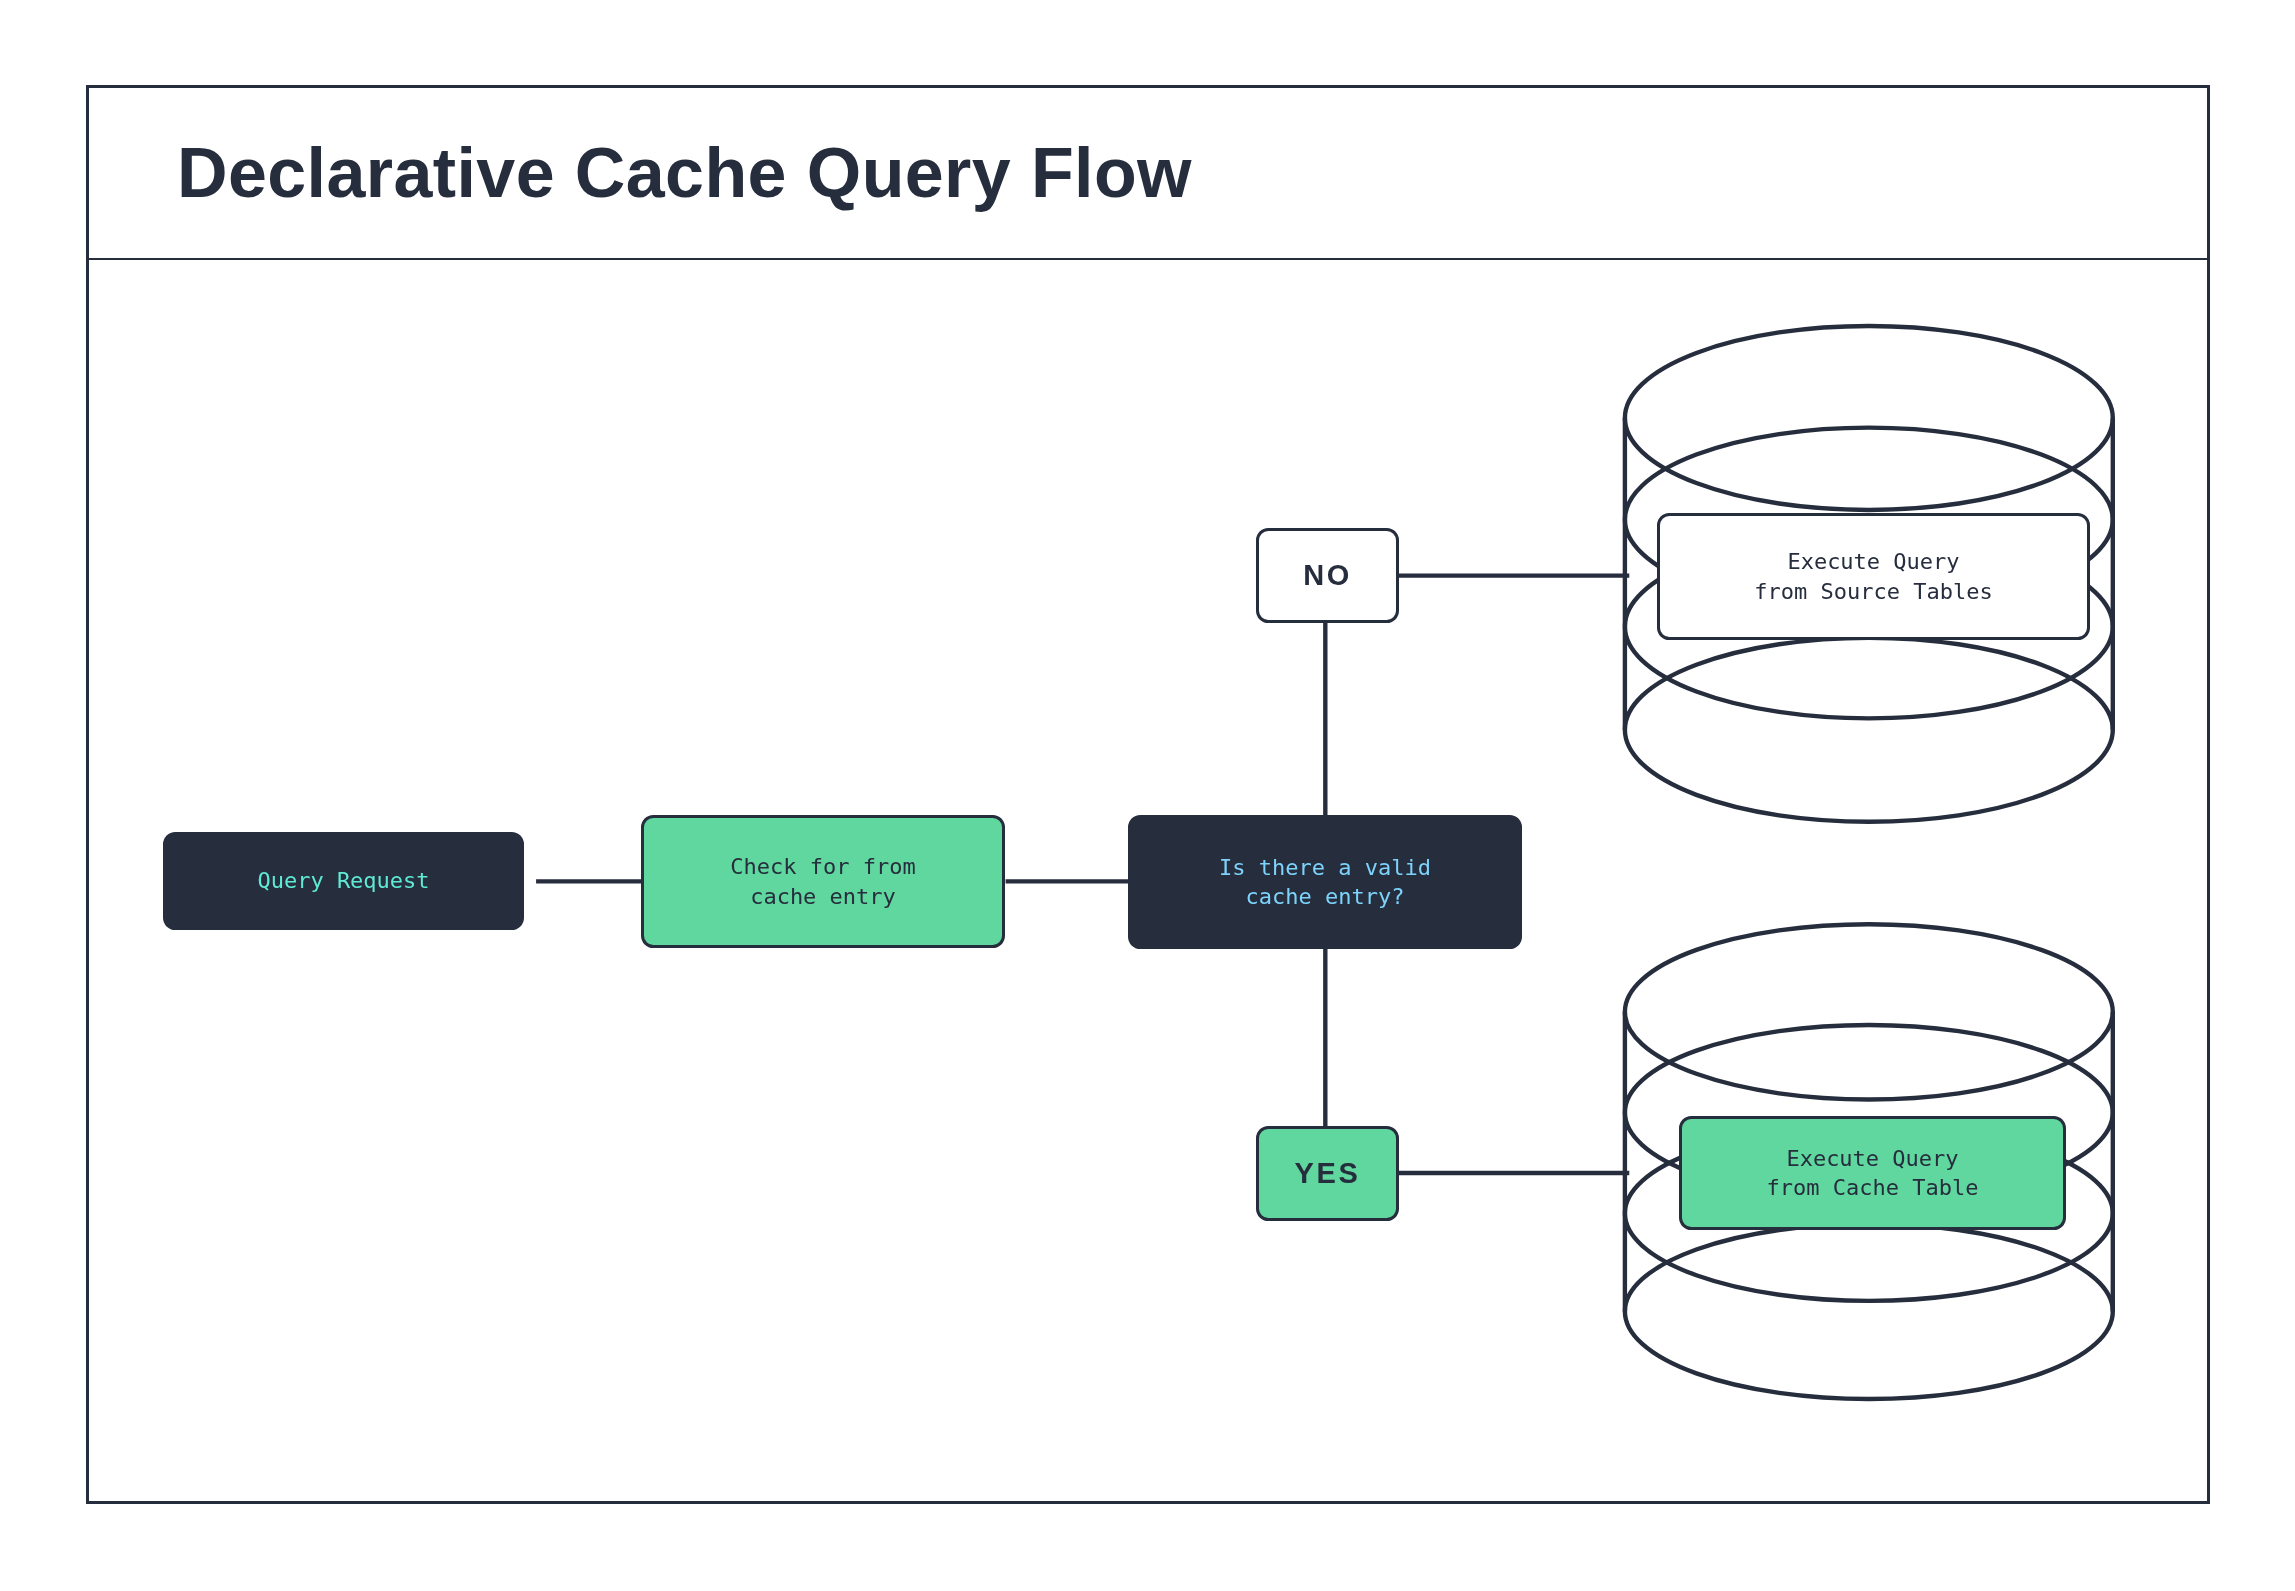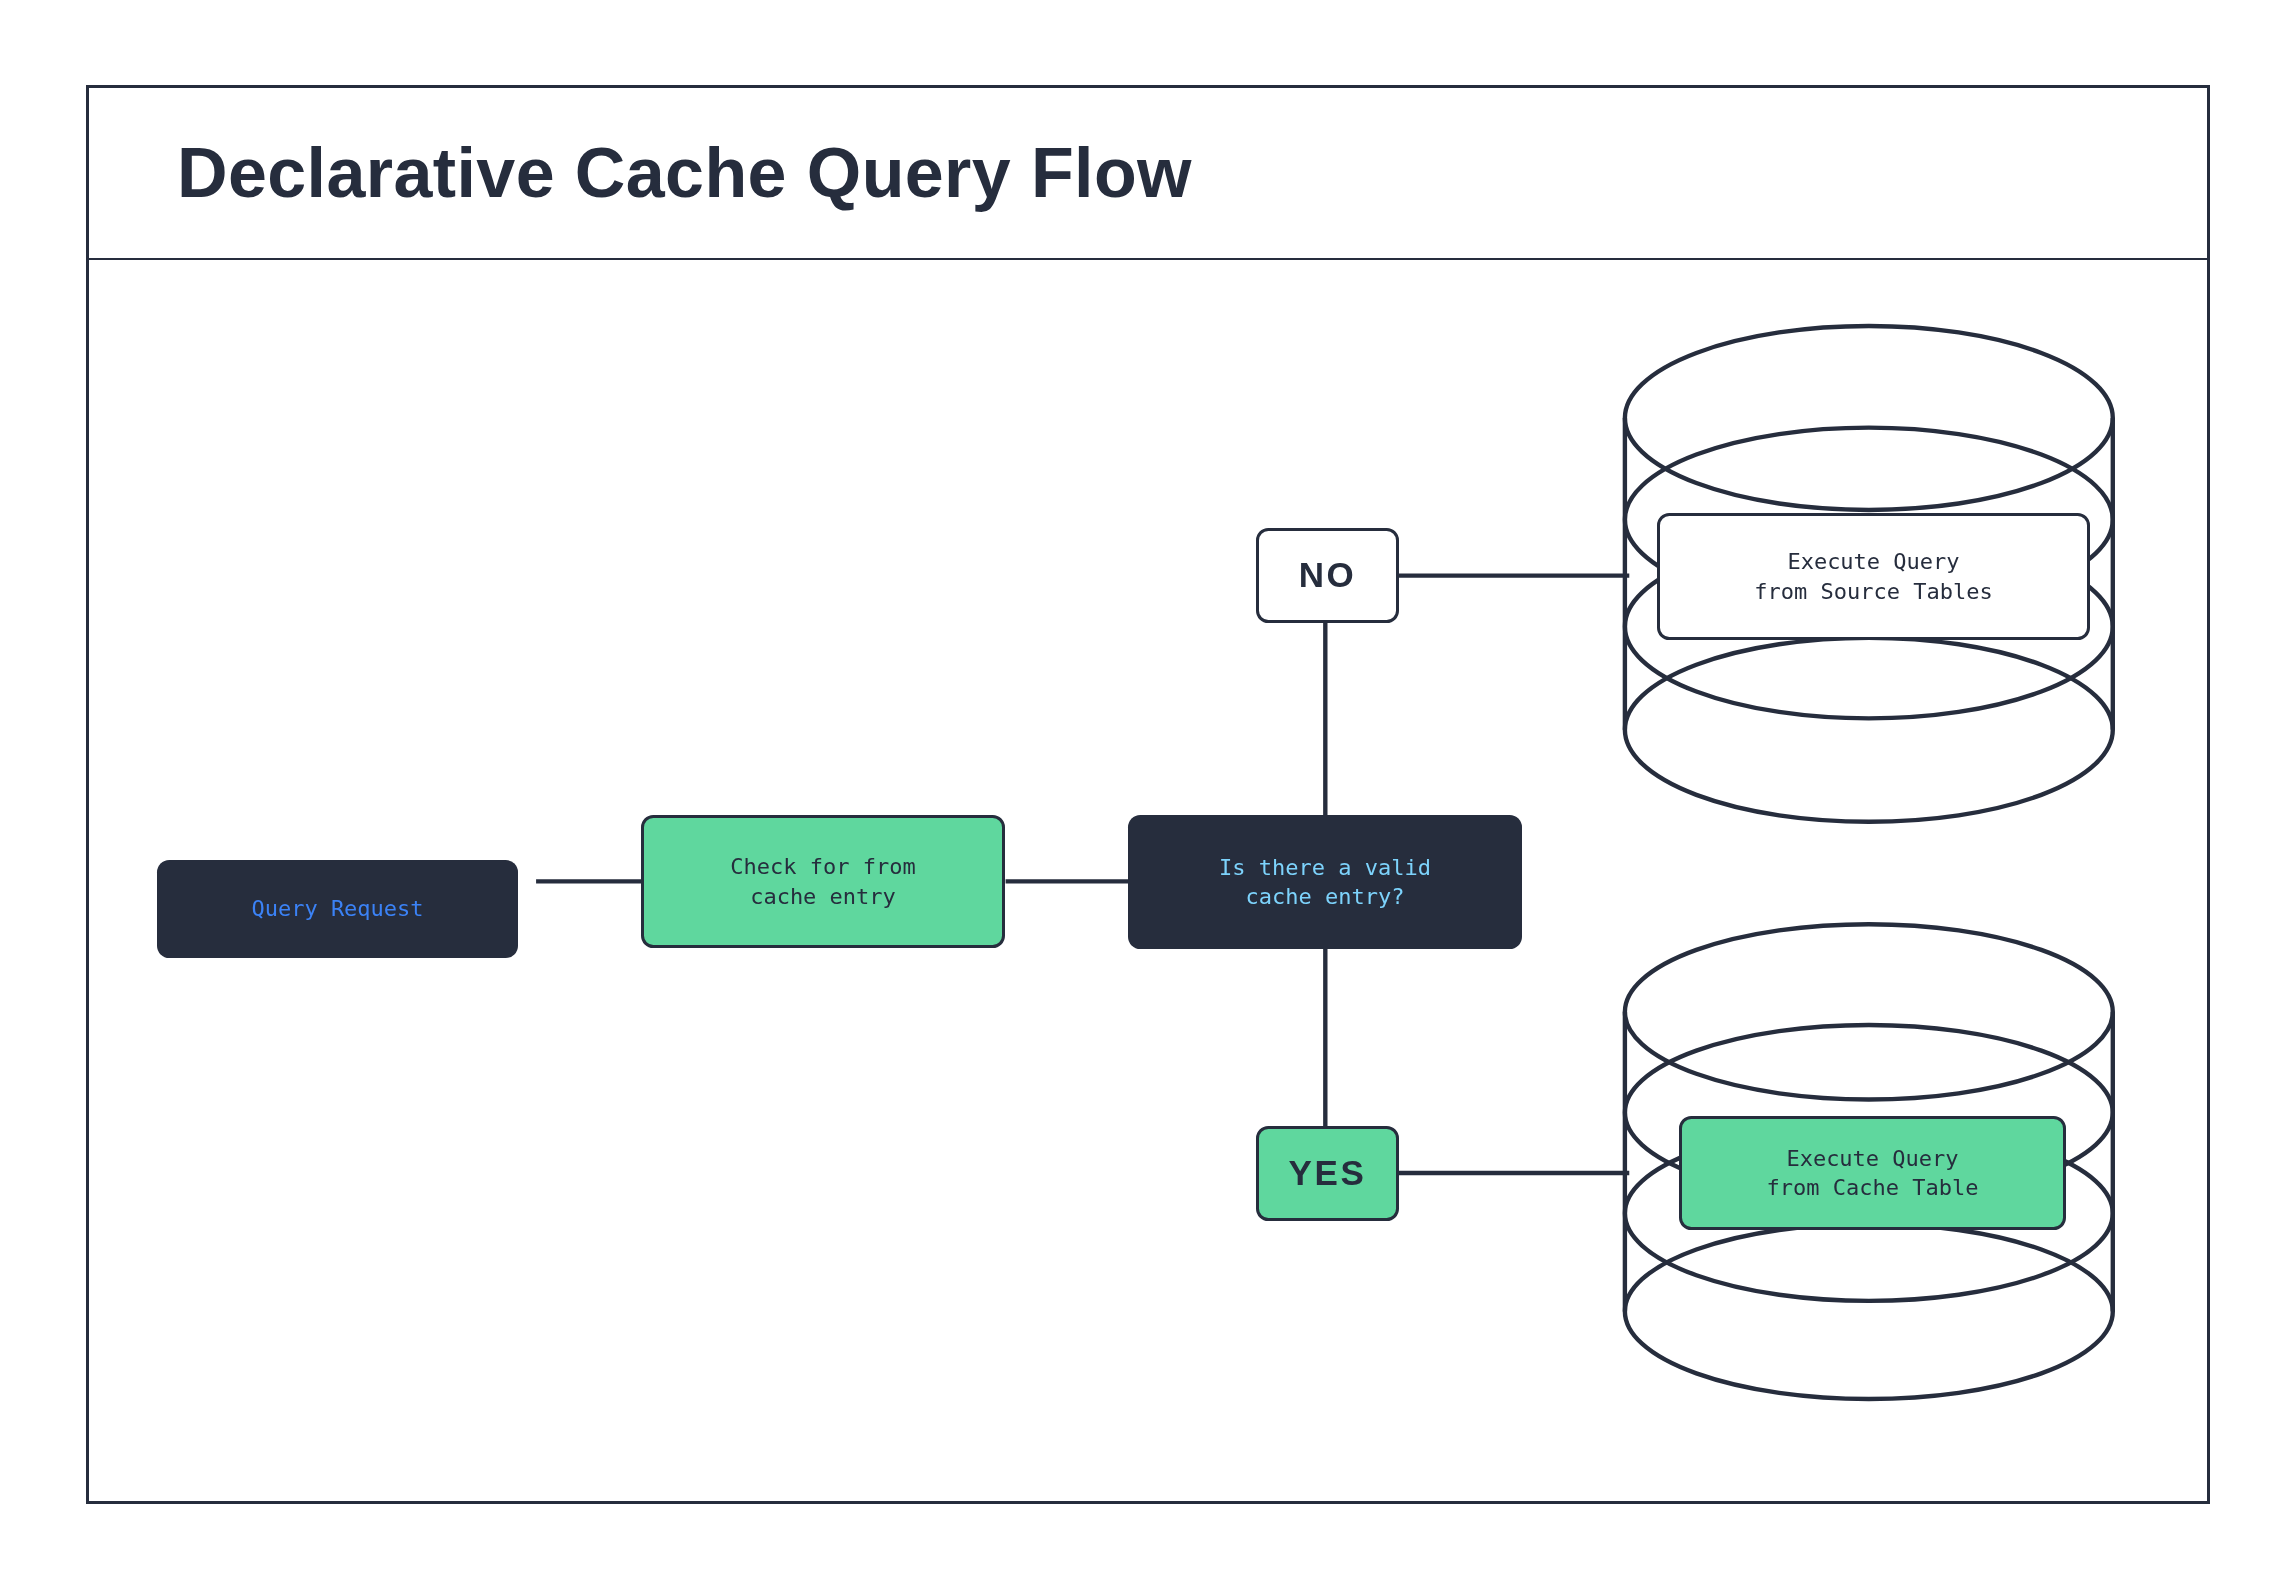--- a/index.html
+++ b/index.html
@@ -60,28 +60,28 @@
     font-family: "DejaVu Sans Mono", monospace;
     font-size: 22px;
     line-height: 1.32;
     white-space: pre-line;
     z-index: 2;
   }
   .node.dark  { background: #262d3d; color: #7dd3fc; }
   .node.green { background: #5fd79e; color: #262d3d; border: 3.5px solid #262d3d; }
   .node.white { background: #ffffff; color: #262d3d; border: 3.5px solid #262d3d; }
 
-  .node.query-request   { left: 157px;  top: 832px;  width: 361px; height: 98px; color: #3b82f6; margin-top: 28px; }
+  .node.query-request   { left: 163px;  top: 832px;  width: 361px; height: 98px; color: #5eead4; }
   .node.check-cache     { left: 641px;  top: 815px;  width: 364px; height: 133px; }
   .node.decision        { left: 1128px; top: 815px;  width: 394px; height: 134px; }
 
   .node.route {
     font-family: "Liberation Sans", sans-serif;
     font-weight: 600;
-    font-size: 35px;
+    font-size: 29px;
     letter-spacing: 2.6px;
     white-space: nowrap;
   }
   .node.no-box  { left: 1256px; top: 528px;  width: 143px; height: 95px; }
   .node.yes-box { left: 1256px; top: 1126px; width: 143px; height: 95px; text-align: center; }
 
   .node.source-label { left: 1657px; top: 513px;  width: 433px; height: 127px; }
   .node.cache-label  { left: 1679px; top: 1116px; width: 387px; height: 114px; }
 </style>
 </head>

